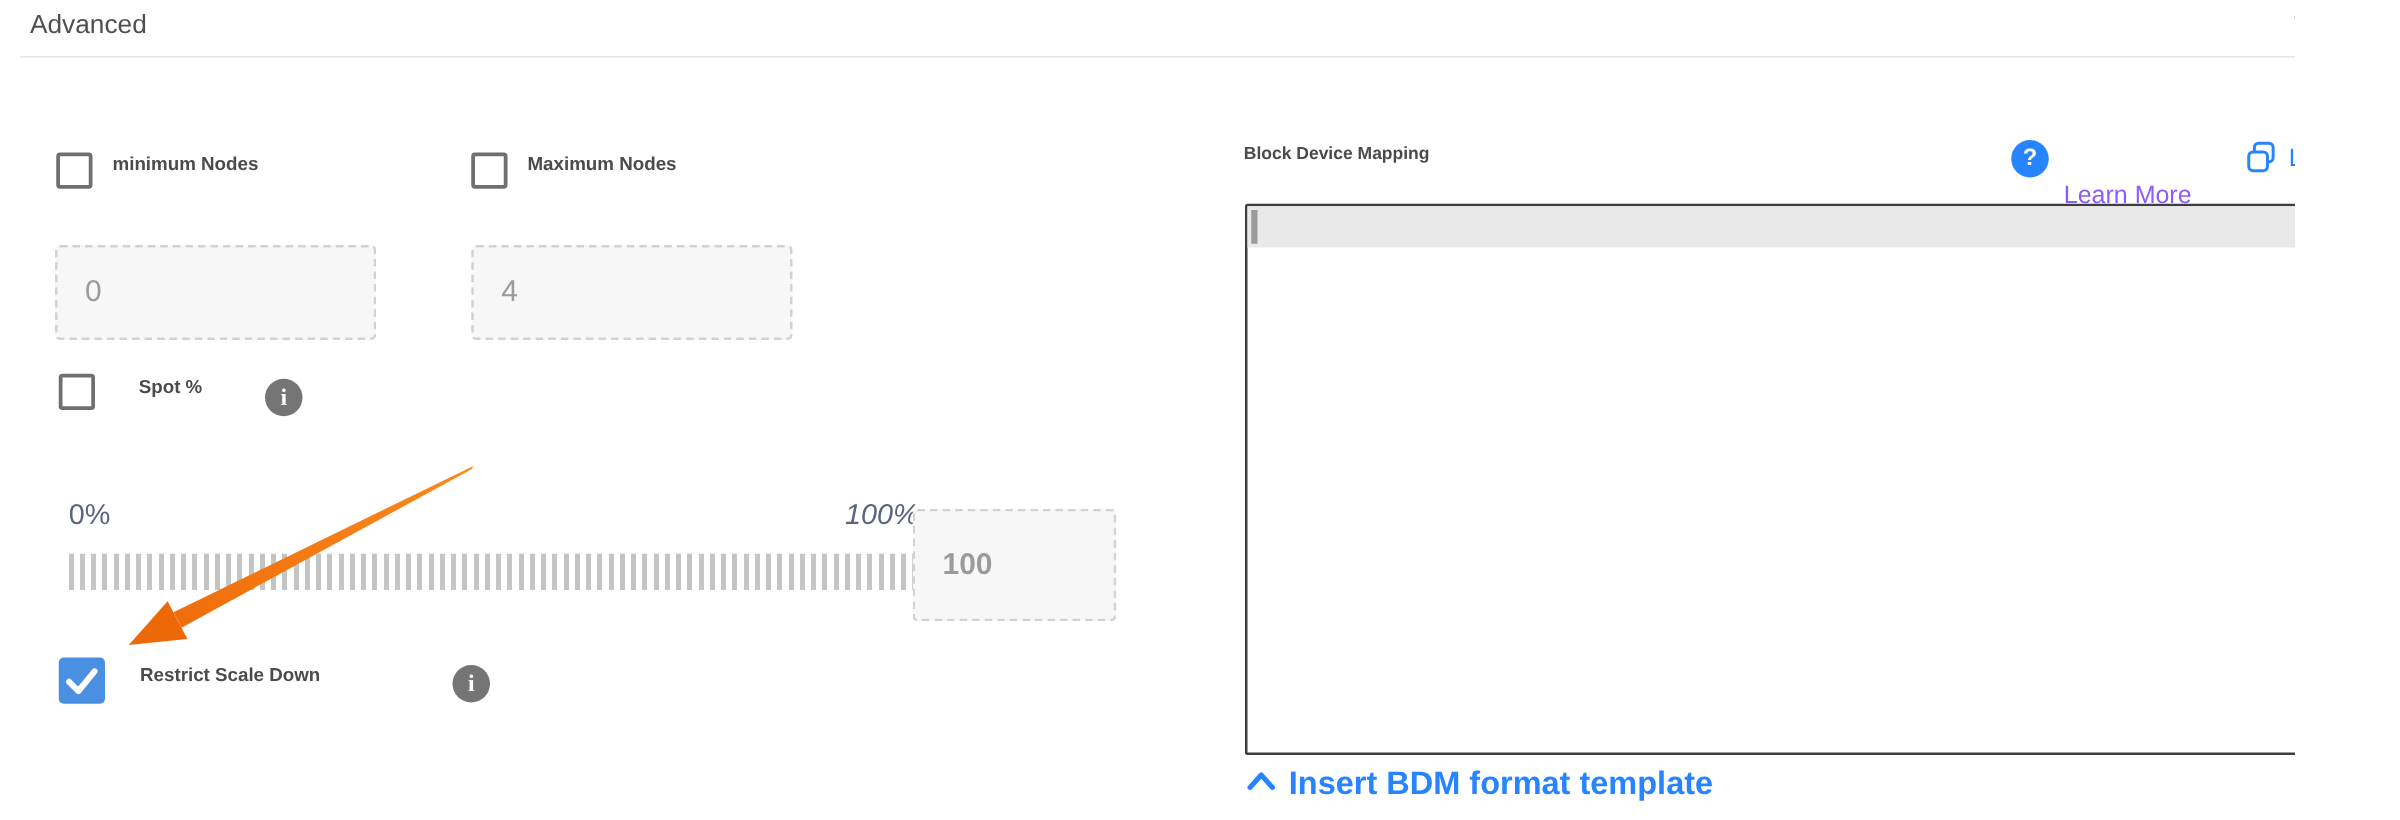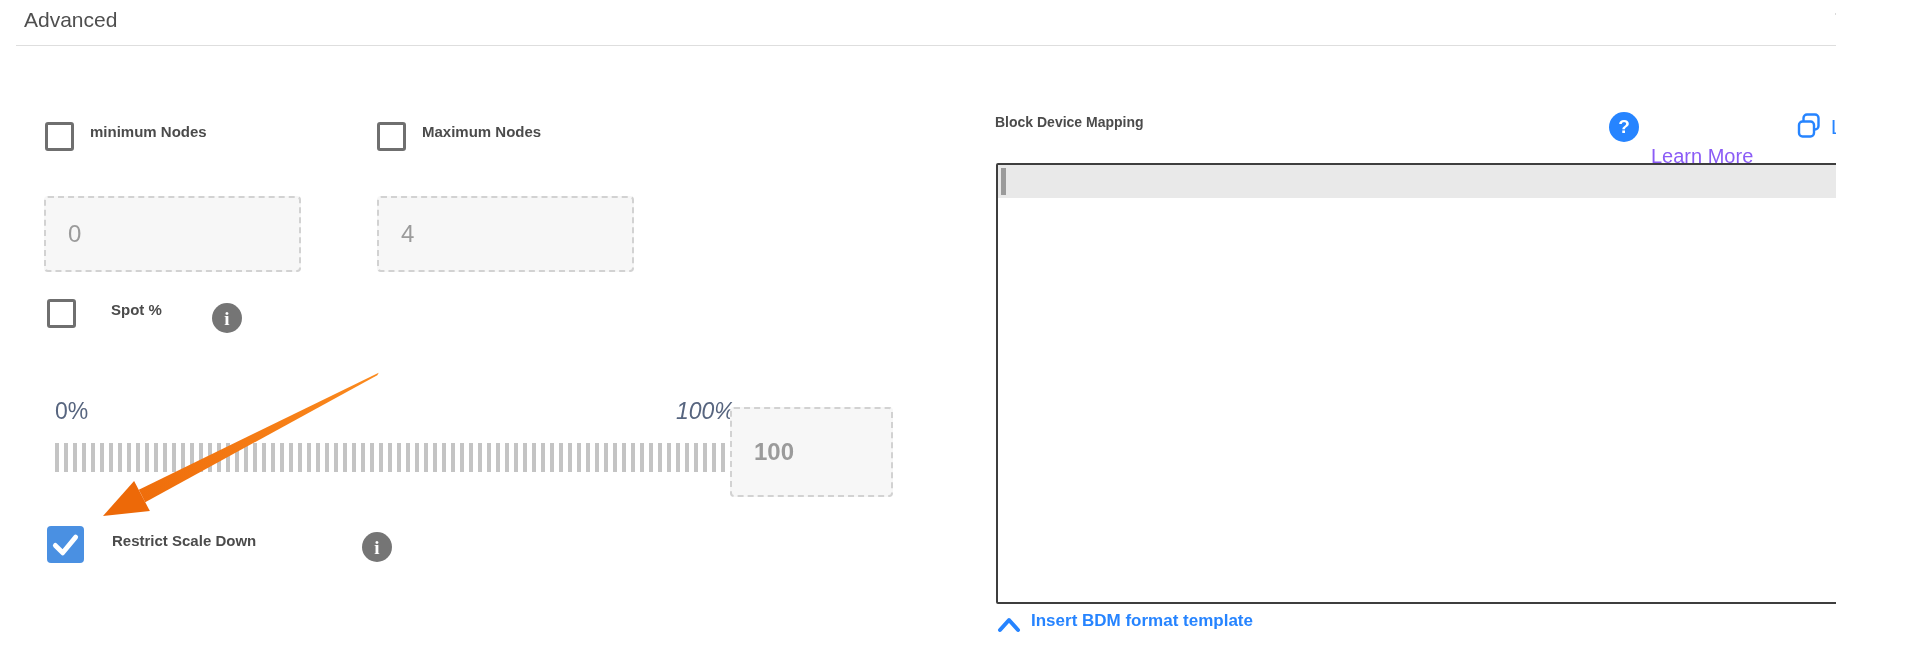--- a/index.html
+++ b/index.html
@@ -50,21 +50,21 @@
   .bdm-title{position:absolute;left:995px;top:114px;font-size:14px;font-weight:600;color:#4b4b4b;}
   .link-text{position:absolute;font-size:20px;font-weight:500;cursor:pointer;white-space:nowrap;}
   .copy-icon{position:absolute;left:1796px;top:112px;width:26px;height:28px;cursor:pointer;}
   .editor{
     position:absolute;left:996px;top:163px;width:912px;height:441px;background:#fff;
     border:2px solid #3e3e3e;border-radius:2px;box-sizing:border-box;cursor:text;
   }
   .editor-active-line{position:absolute;left:0;top:0;width:100%;height:33px;background:#e9e9e9;}
   .editor-cursor{position:absolute;left:3px;top:3px;width:5px;height:27px;background:#9b9b9b;}
   .insert-chevron{position:absolute;left:997px;top:617px;width:24px;height:16px;cursor:pointer;}
-  .insert-link{position:absolute;left:1031px;top:611px;font-size:17px;font-weight:600;cursor:pointer;white-space:nowrap;}
+  .insert-link{position:absolute;left:1031px;top:611px;font-size:26px;font-weight:600;cursor:pointer;white-space:nowrap;}
 
   
   .arrow-overlay{position:absolute;left:0;top:0;width:1920px;height:656px;pointer-events:none;}
 </style>
 </head>
 <body>
 
 <div class="canvas">
 
   <div class="section-title">Advanced</div>

